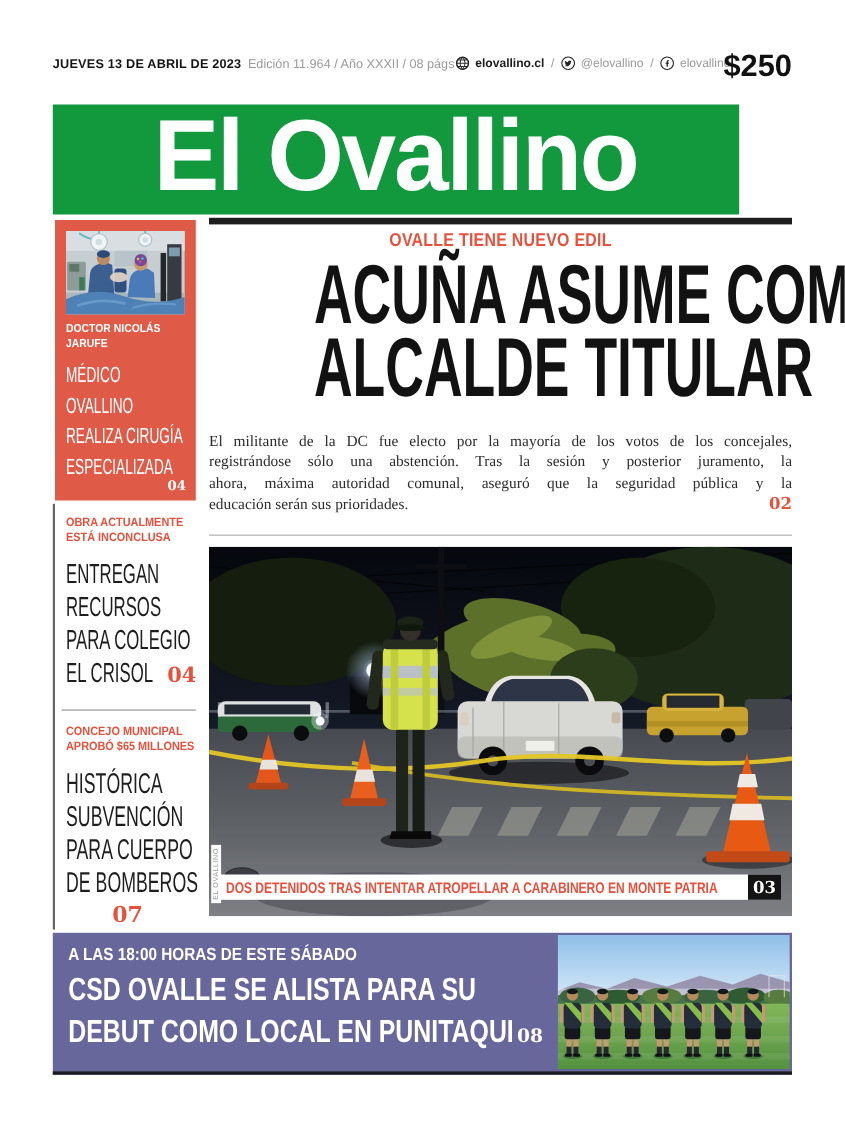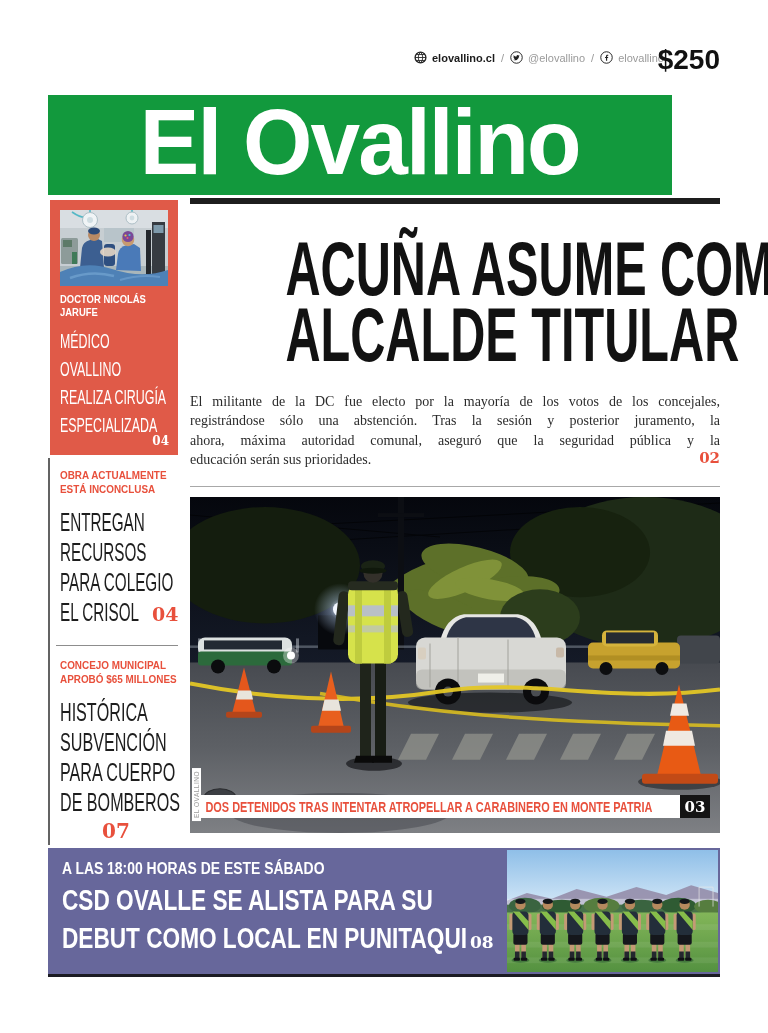--- a/index.html
+++ b/index.html
@@ -82,20 +82,23 @@
   .purple .phl .nw{font-size:29px;line-height:38px;transform:scaleX(.78);}
   .purple .pgnum{color:#fff;font-size:17px;}
   .teamphoto{position:absolute;right:2px;top:2px;width:211px;height:122px;}
   .teamphoto svg{width:100%;height:100%;display:block;}
 </style>
 </head>
 <body>
 
 <div class="page">
 
+  <div class="dateline">
+    <b>JUEVES 13 DE ABRIL DE 2023</b><span class="ed">Edición 11.964 / Año XXXII / 08 págs</span>
+  </div>
 
   <div class="social">
     <span>
       <svg width="13" height="13" viewBox="0 0 24 24">
           <circle cx="12" cy="12" r="10" fill="none" stroke="#222" stroke-width="2.4"></circle>
           <path d="M2,12 h20 M4,6.5 h16 M4,17.5 h16 M12,2 a14,14 0 0 1 0,20 M12,2 a14,14 0 0 0 0,20" stroke="#222" stroke-width="1.6" fill="none"></path>
         </svg>
     </span>
     <span class="site">elovallino.cl</span>
     <span class="sep">/</span>
@@ -201,20 +204,23 @@
     <div class="shl">
       <span class="nw">HISTÓRICA</span>
       <span class="nw">SUBVENCIÓN</span>
       <span class="nw">PARA CUERPO</span>
       <span class="nw">DE BOMBEROS</span>
     </div>
     <span class="pgnum">07</span>
   </div>
 
   <div class="blackbar"></div>
+  <div class="mkicker">
+    <span>OVALLE TIENE NUEVO EDIL</span>
+  </div>
   <div class="mheadline">
     <span class="nwc">ACUÑA ASUME COMO</span>
     <span class="nwc">ALCALDE TITULAR</span>
   </div>
   <div class="deck">
     <div class="dl">El militante de la DC fue electo por la mayoría de los votos de los concejales,</div>
     <div class="dl">registrándose sólo una abstención. Tras la sesión y posterior juramento, la</div>
     <div class="dl">ahora, máxima autoridad comunal, aseguró que la seguridad pública y la</div>
     <div class="dl last">educación serán sus prioridades.</div>
     <span class="pgnum">02</span>

